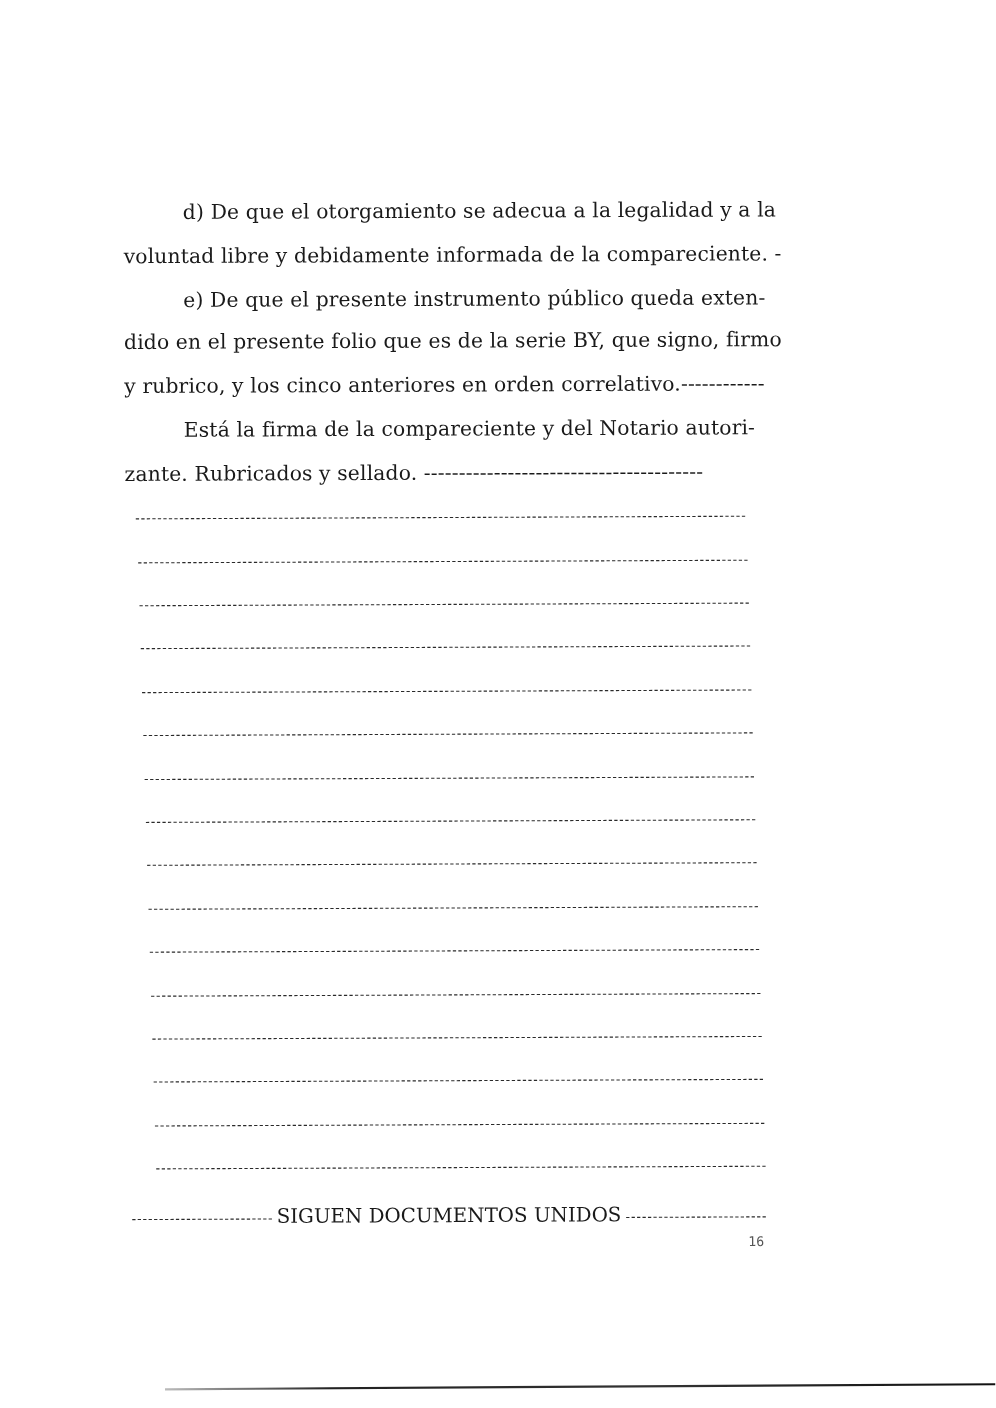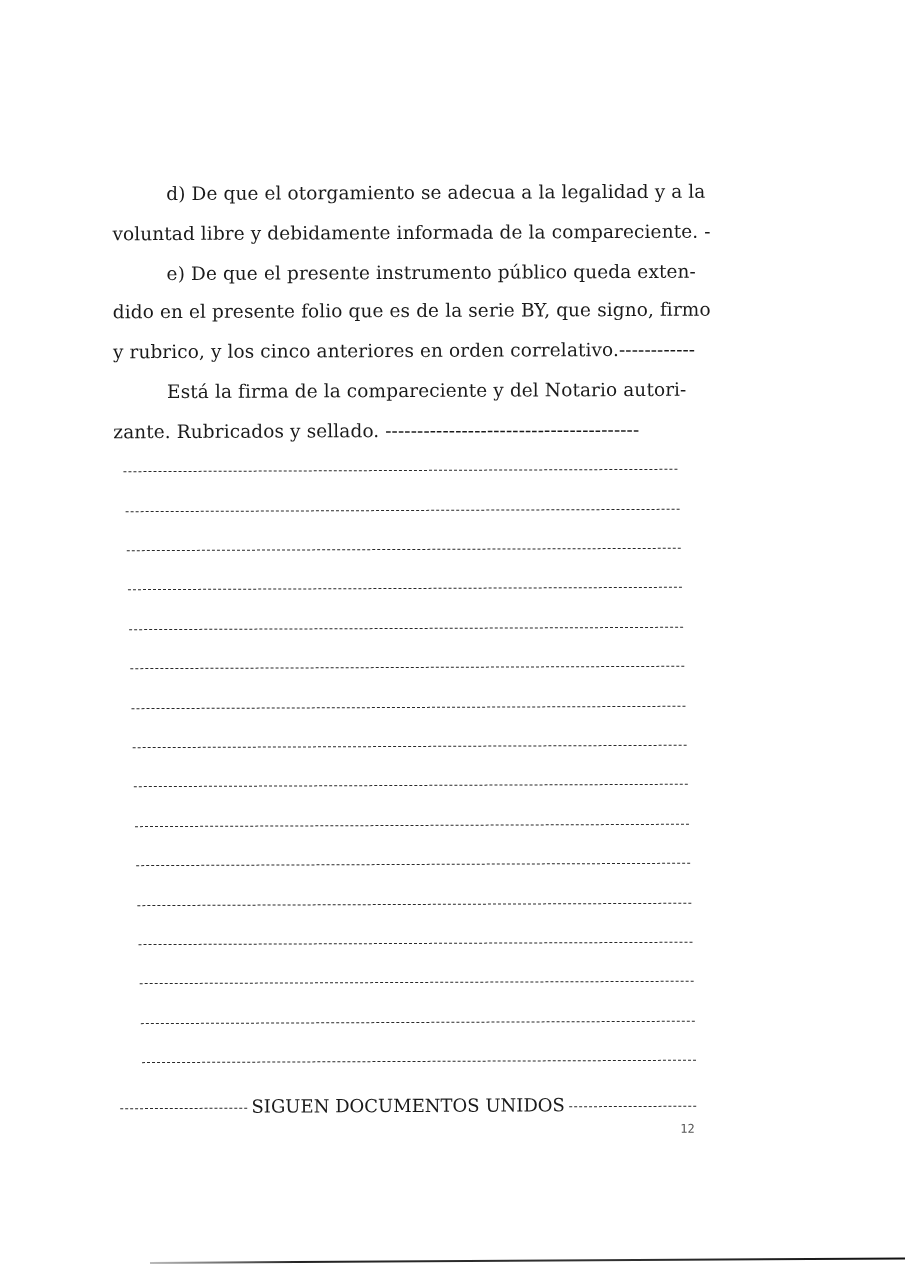--- a/index.html
+++ b/index.html
@@ -41,16 +41,16 @@
   <div class="dash" style="left:138px;top:982px;width:554px;"></div>
   <div class="dash" style="left:139px;top:1022px;width:554px;"></div>
   <div class="dash" style="left:140px;top:1061px;width:554px;"></div>
 
   <div class="footer-line">
     <span class="d"></span>
     <span class="t">SIGUEN DOCUMENTOS UNIDOS</span>
     <span class="d"></span>
   </div>
 
-  <div class="pagenum">12</div>
+  <div class="pagenum">16</div>
 </div>
 
 <div class="bottom-rule"></div>
 
 </body></html>

